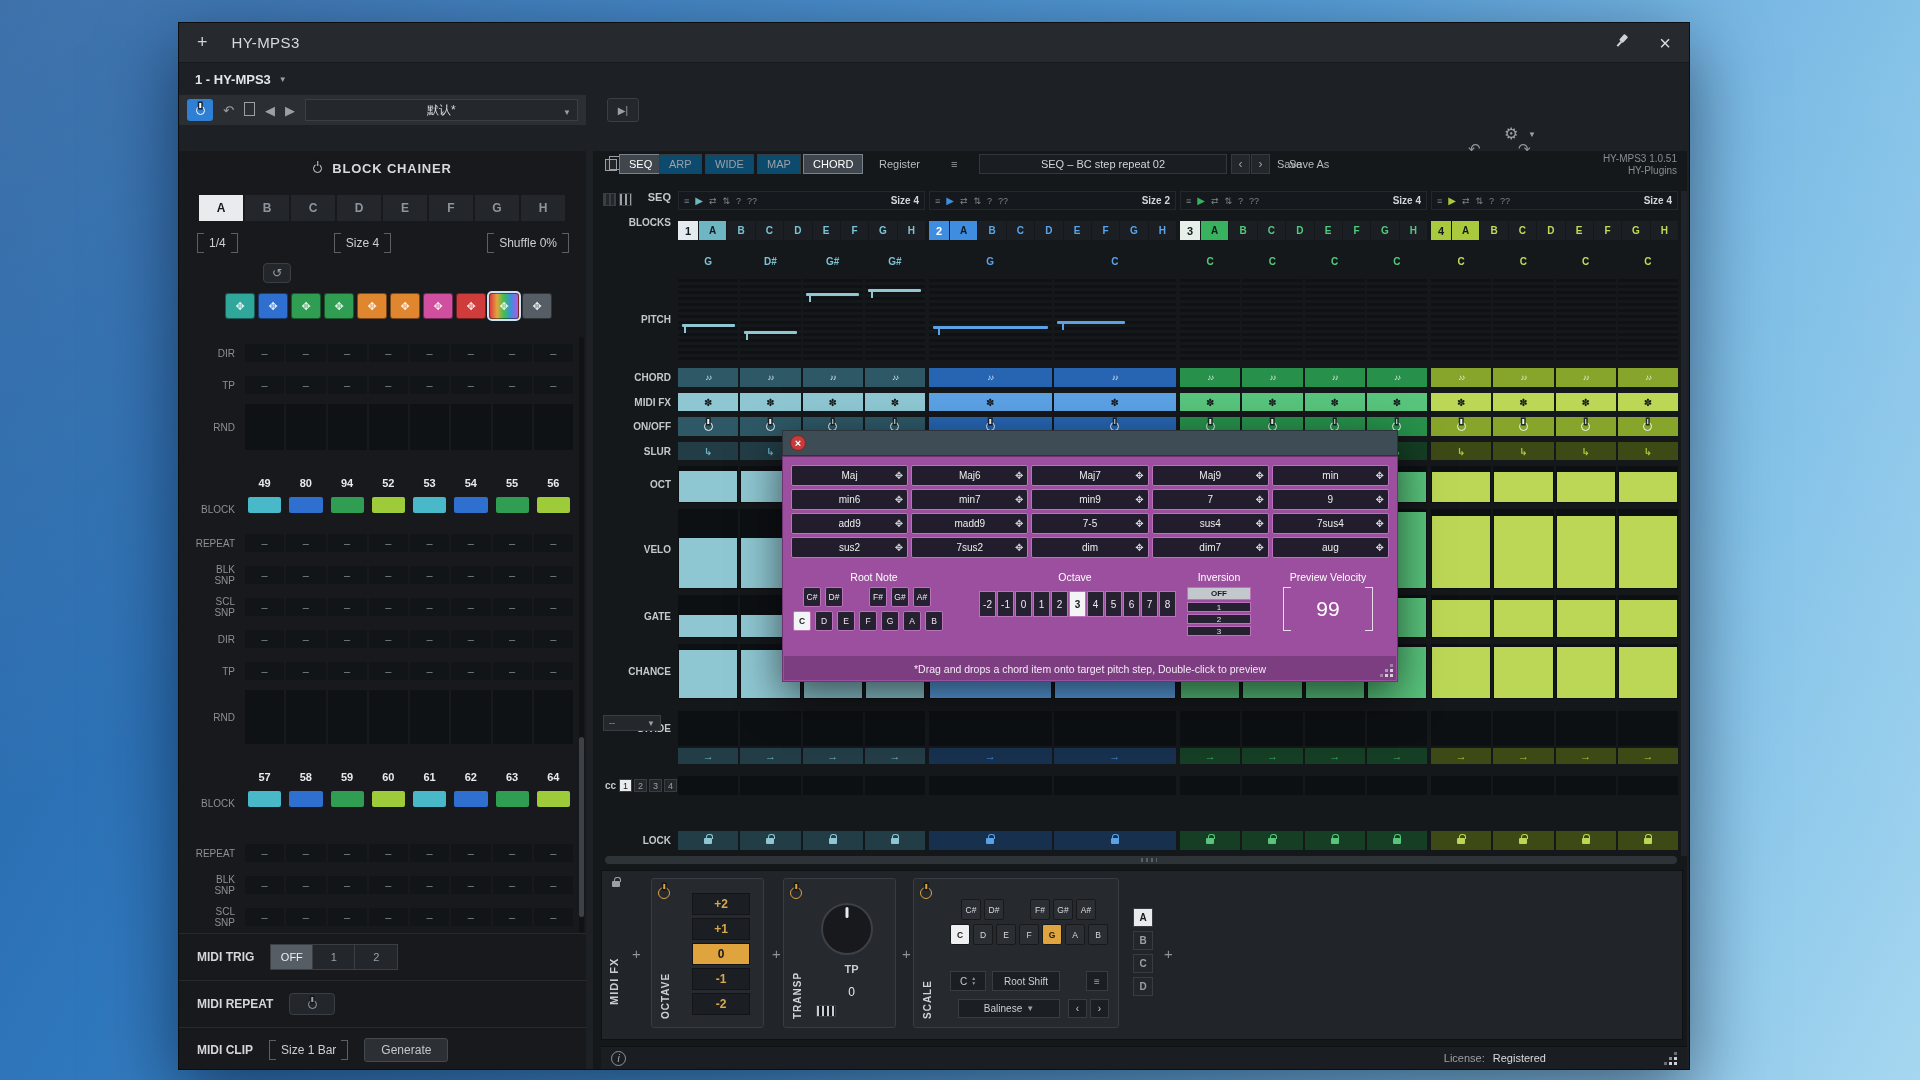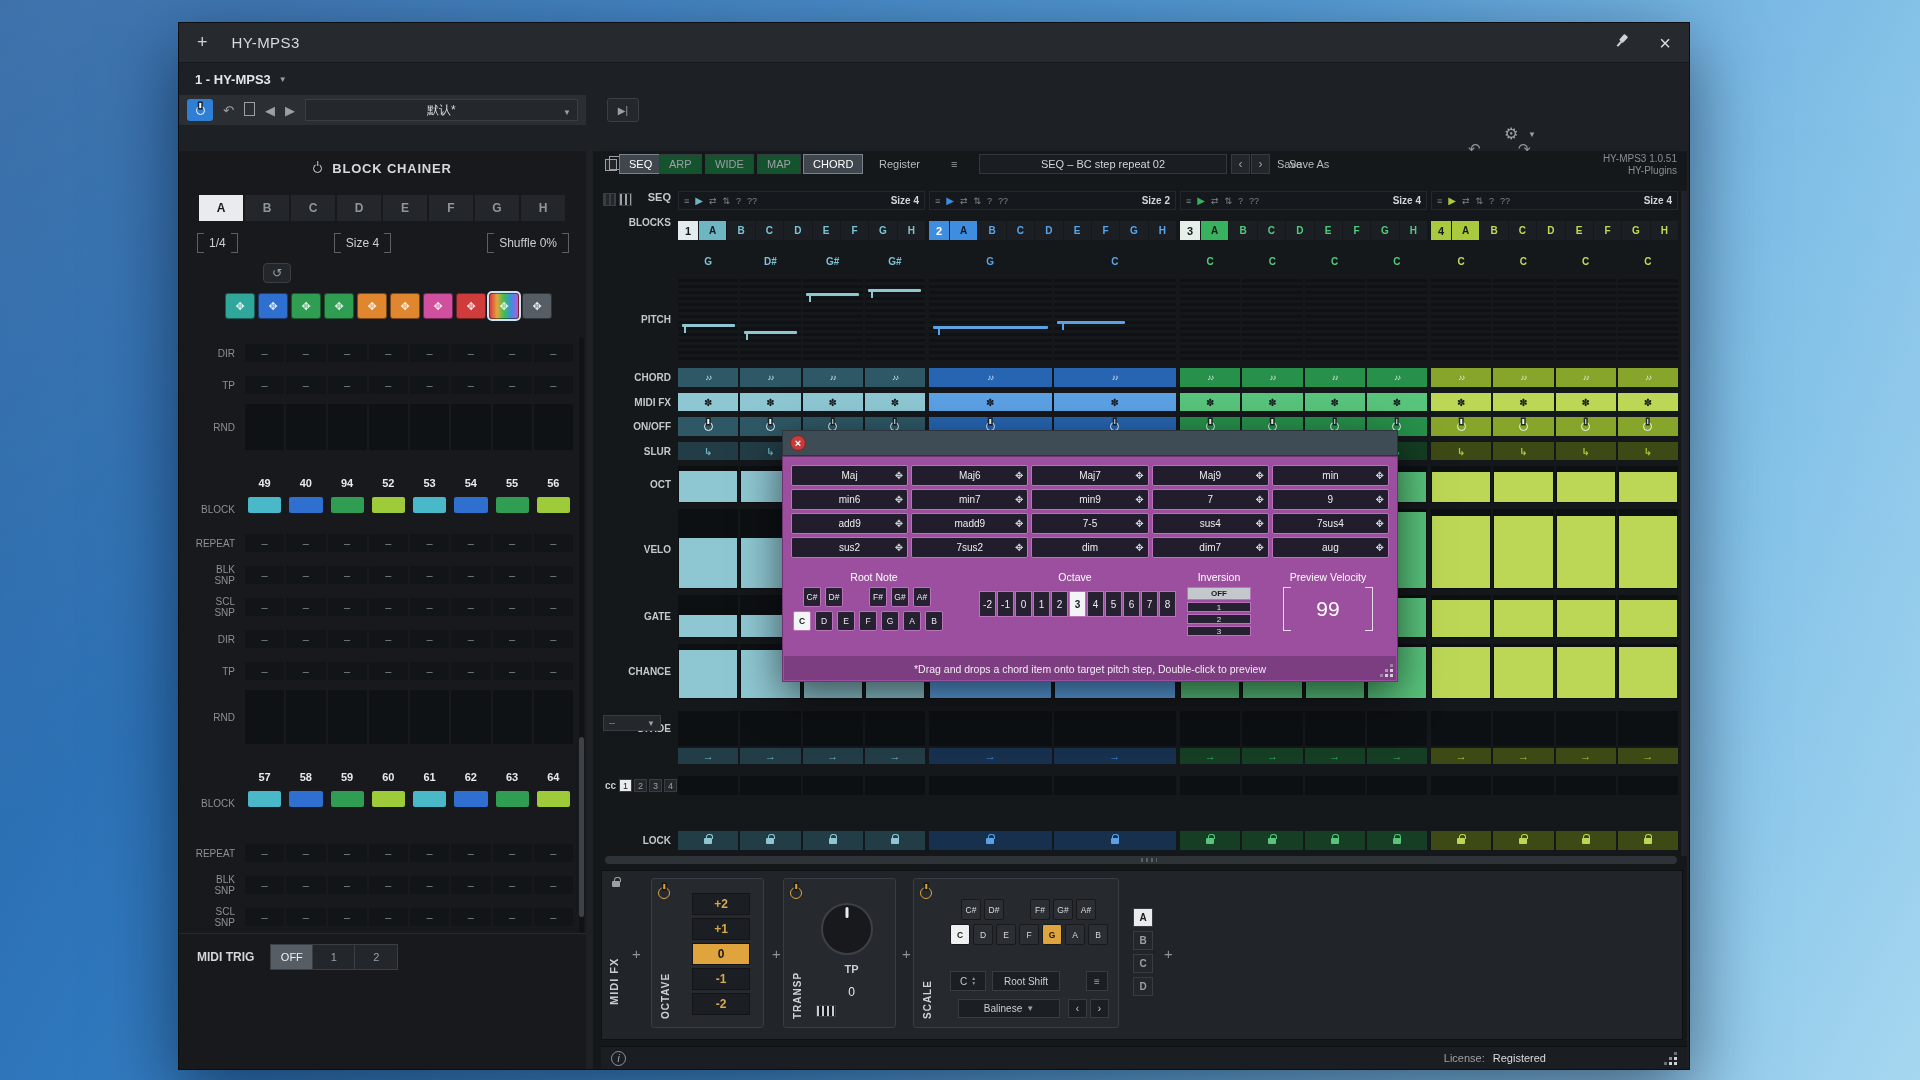--- a/index.html
+++ b/index.html
@@ -71,21 +71,21 @@
 .seg{display:flex;border:1px solid #3a3f45}
 .seg-btn{min-width:42px;height:24px;display:flex;align-items:center;justify-content:center;color:#9aa0a6;font-size:11px;background:#23272b;border-right:1px solid #3a3f45}
 .seg-btn:last-child{border-right:none}
 .seg-btn.on{background:#565d64;color:#eef0f2}
 .mr-pwr{width:46px;height:22px;border:1px solid #3a3f45;border-radius:4px;background:#23272b;display:flex;align-items:center;justify-content:center;color:#9aa0a6}
 .gen-btn{padding:4px 16px;background:#2c3034;border:1px solid #454a50;border-radius:3px;color:#c3c7cb;font-size:12px}
 
 .right-area{position:absolute;left:414px;top:128px;right:2px;bottom:0;background:#15181b}
 .pages-ic{position:absolute;left:12px;top:8px;width:12px;height:12px;border:1px solid #9aa0a6;background:#23272b}
 .pages-ic::after{content:'';position:absolute;left:3px;top:-4px;width:12px;height:12px;border:1px solid #9aa0a6}
-.sh-btn{position:absolute;height:20px;top:3px;display:flex;align-items:center;justify-content:center;font-size:11px;color:#9aa0a6;background:#14532d;border:1px solid #363b40;padding:0 9px}
+.sh-btn{position:absolute;height:20px;top:3px;display:flex;align-items:center;justify-content:center;font-size:11px;color:#9aa0a6;background:#0c4a6e;border:1px solid #363b40;padding:0 9px}
 .sh-btn.on{background:#3f464d;border-color:#7a828b;color:#fff}
 .sh-text{position:absolute;top:3px;height:20px;display:flex;align-items:center;color:#b6bbc0;font-size:11px}
 .preset-box{position:absolute;left:386px;top:3px;width:248px;height:20px;background:#1a1d21;border:1px solid #33383e;color:#d2d5d9;font-size:11px;display:flex;align-items:center;justify-content:center}
 .nav-sq{position:absolute;top:3px;width:19px;height:20px;background:#23272b;border:1px solid #363b40;color:#9aa0a6;display:flex;align-items:center;justify-content:center;font-size:12px}
 .ver{position:absolute;right:10px;top:2px;text-align:right;color:#878d93;font-size:10px;line-height:12px}
 .mini-ic{position:absolute;width:13px;height:13px;border:1px solid #3a3f45;background:#23272b}
 .mini-ic.grid{background:repeating-linear-gradient(90deg,#3a3f45 0 2px,#23272b 2px 5px)}
 .mini-ic.keys{background:repeating-linear-gradient(90deg,#9aa0a6 0 2px,#17191c 2px 5px)}
 .col-lab{position:absolute;left:8px;width:70px;text-align:right;color:#c3c8cd;font-weight:bold}
 .lane-lab{position:absolute;left:8px;width:70px;display:flex;align-items:center;justify-content:flex-end;color:#c3c8cd;font-size:10px;font-weight:bold;}
@@ -301,21 +301,21 @@
             <div class="pcell"></div>
             <div class="pcell"></div>
           </div>
           <div class="brow">
             <div class="plab">BLOCK</div>
             <div class="bcol">
               <div class="bnum">49</div>
               <div class="bblk" style="background: rgb(73, 184, 200);"></div>
             </div>
             <div class="bcol">
-              <div class="bnum">40</div>
+              <div class="bnum">80</div>
               <div class="bblk" style="background: rgb(47, 111, 208);"></div>
             </div>
             <div class="bcol">
               <div class="bnum">94</div>
               <div class="bblk" style="background: rgb(47, 158, 82);"></div>
             </div>
             <div class="bcol">
               <div class="bnum">52</div>
               <div class="bblk" style="background: rgb(158, 203, 58);"></div>
             </div>
@@ -475,20 +475,31 @@
           <i></i>
         </div>
 
       <div class="lp-row" style="top:782px;height:47px">
         <span class="lp-label">MIDI TRIG</span>
         <span class="seg" id="mt-seg">
             <div class="seg-btn on">OFF</div>
             <div class="seg-btn">1</div>
             <div class="seg-btn">2</div>
           </span>
+      </div>
+      <div class="lp-row" style="top:829px;height:47px">
+        <span class="lp-label">MIDI REPEAT</span>
+        <span class="mr-pwr">
+            <i class="ic-power"></i>
+          </span>
+      </div>
+      <div class="lp-row" style="top:876px;height:44px">
+        <span class="lp-label">MIDI CLIP</span>
+        <span class="bracket">Size 1 Bar</span>
+        <span class="gen-btn">Generate</span>
       </div>
     </div>
 
     <div class="right-area" id="right-area">
       <i class="pages-ic"></i>
       <span class="sh-btn on" style="left:26px">SEQ</span>
       <span class="sh-btn" style="left:66px">ARP</span>
       <span class="sh-btn" style="left:112px">WIDE</span>
       <span class="sh-btn" style="left:164px">MAP</span>
       <span class="sh-btn on" style="left:210px">CHORD</span>

